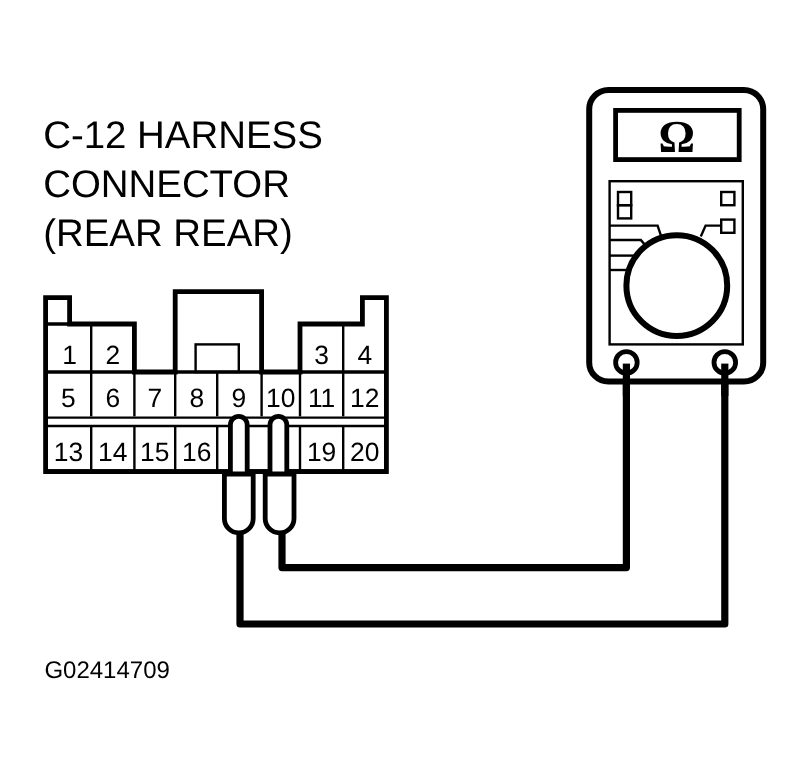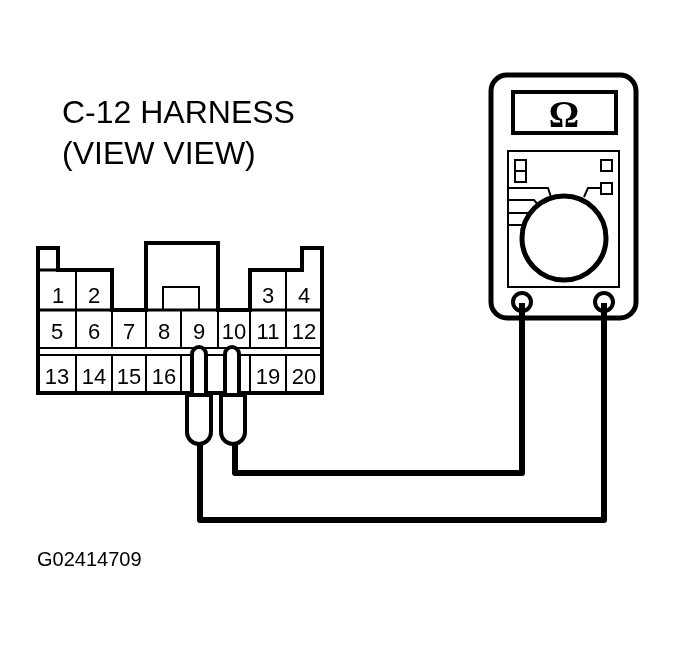--- a/index.html
+++ b/index.html
@@ -1,28 +1,29 @@
 <!DOCTYPE html>
 <html><head>
 <meta charset="utf-8">
 <style>
   html,body{margin:0;padding:0;background:#fff;}
   body{width:675px;height:645px;position:relative;overflow:hidden;font-family:"Liberation Sans",sans-serif;color:#000;}
   .title{position:absolute;left:36px;top:92px;font-size:32px;line-height:41px;letter-spacing:0px;}
-  .title div{white-space:nowrap;margin-left:26px;}
+  .title div{white-space:nowrap;}
   .figid{position:absolute;left:37px;top:548px;font-size:20px;}
   svg{position:absolute;left:0;top:0;}
   .pin{font-family:"Liberation Sans",sans-serif;font-size:22px;}
 </style>
 </head>
 <body>
 
 <div class="title">
   <div>C-12 HARNESS</div>
-  <div>(VIEW VIEW)</div>
+  <div>CONNECTOR</div>
+  <div>(REAR REAR)</div>
 </div>
 
 <svg width="675" height="645" viewBox="0 0 675 645">
 
   <g fill="none" stroke="#000">
 
     <path d="M38 393 L38 248 L58 248 L58 270 L112 270 L112 310 L146 310 L146 243 L218 243 L218 310 L250 310 L250 270 L302 270 L302 248 L322 248 L322 393 Z" stroke-width="4"></path>
 
     <rect x="163" y="287" width="36" height="23" stroke-width="2"></rect>
 

